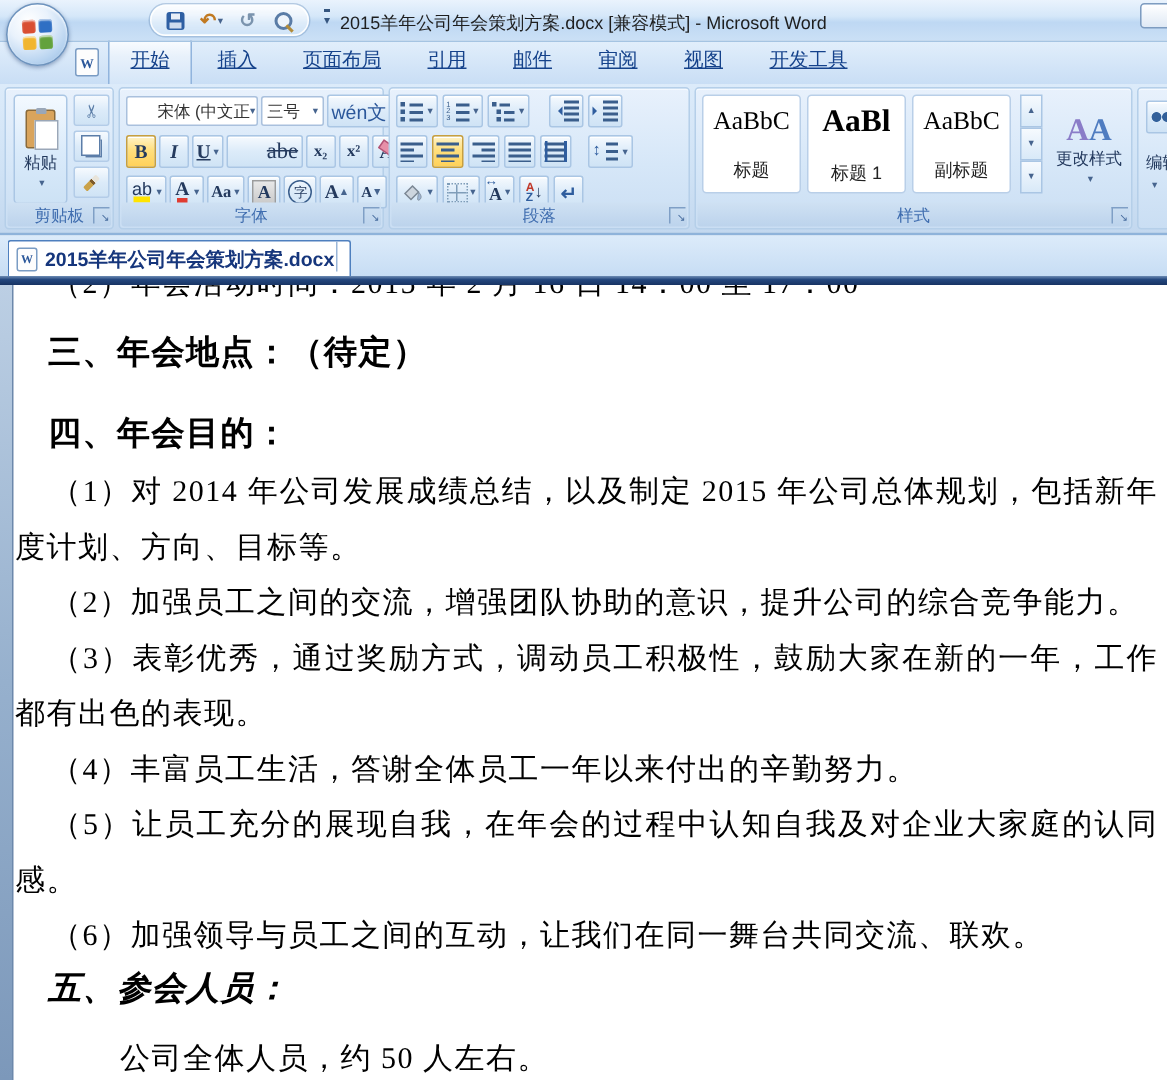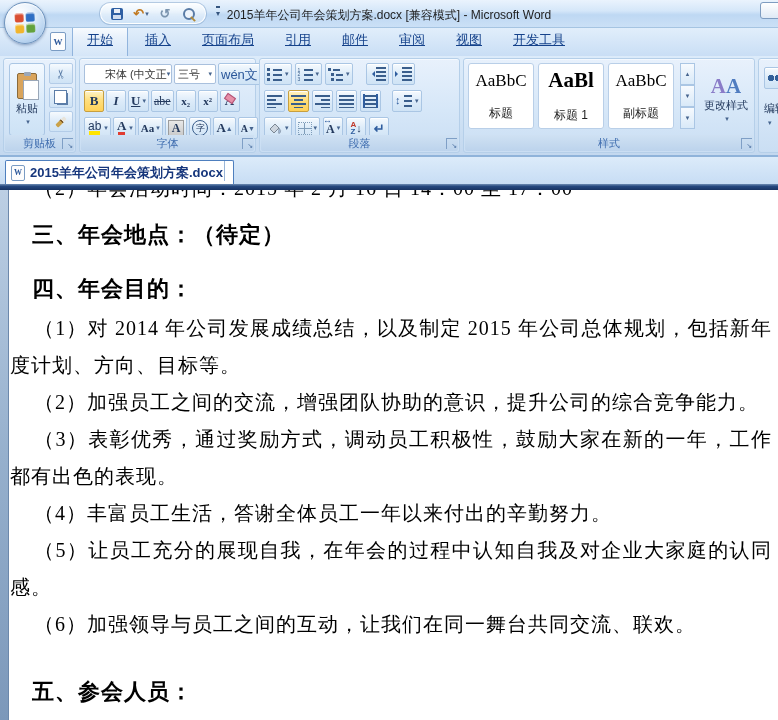--- a/index.html
+++ b/index.html
@@ -87,21 +87,21 @@
   .sb { height:22px; min-width:20px; padding:0 2px; display:inline-flex; align-items:center; justify-content:center;
     border:1px solid #aac6e4; border-radius:2px; font-size:12px; color:#243a5e;
     background:linear-gradient(#f6fafe,#dcebf9 50%,#cfe3f5); box-shadow:inset 0 1px 0 #fff; }
   .sb.sel { background:linear-gradient(#fff3c8,#ffdf7e 45%,#ffd159); border-color:#c79f3f; }
   .arr { font-size:7px; color:#46648e; margin-left:2px; }
   .gly { font-family:"Liberation Serif","DejaVu Serif",serif; font-weight:bold; font-size:13px; }
   .combo { height:20px; background:#fff; border:1px solid #a9c0dd; border-radius:2px; display:inline-flex;
     align-items:center; font-size:11px; color:#333; padding:0 3px; white-space:nowrap; overflow:hidden; }
   .combo .arr { margin-left:auto; }
   .u-line { text-decoration:underline; }
-  .strike { text-decoration:line-through; font-size:12px; font-family:"Liberation Serif",serif; }
+  .strike { text-decoration:line-through; font-size:15px; font-family:"Liberation Serif",serif;margin-left:24px; }
   .phon { display:flex; flex-direction:row; line-height:7px; font-size:13px; color:#2b579a; align-items:center; }
   .boxA { border:1px solid #5b7da8; padding:0 2px; font-size:11px; }
   .clearA { position:relative; }
   .clearA::after { content:""; position:absolute; right:-1px; top:2px; width:8px; height:5px; background:#e78fa8; border:1px solid #b05577; transform:rotate(35deg); }
   .bar { position:relative; }
   .bar::after { content:""; position:absolute; left:2px; right:2px; bottom:2px; height:4px; background:var(--c); }
   .shadeA { background:linear-gradient(#e8e8e8,#c9c9c9); border:1px solid #9c9c9c; padding:0 3px; font-family:"Liberation Serif",serif; font-weight:bold; font-size:12px; }
   .circleZ { width:16px; height:16px; border:1px solid #3a5e8c; border-radius:50%; font-size:9px; display:flex; align-items:center; justify-content:center; color:#243a5e; }
 
   
@@ -187,21 +187,21 @@
   .page-edge { position:absolute; left:0; top:0; bottom:0; width:9px;
     background:linear-gradient(180deg,#bccfe4,#96b0cd 50%,#7c98ba); border-right:1px solid #6c88ab; }
   .page { position:absolute; left:10px; top:0; right:0; bottom:0; background:#fff; overflow:hidden;
     font-family:"Liberation Serif","DejaVu Serif",serif; color:#000; }
   .p-clip { height:10px; overflow:hidden; }
   .p-clip span { display:block; margin:-15px 0 0 24px; font-size:20px; letter-spacing:1px; }
   .p-h { font-size:22px; font-weight:bold; margin:20px 0 0 22px; letter-spacing:1px; }
   .p-b { font-size:20px; line-height:37px; margin:0 6px 0 0; text-indent:24px; text-align:justify; letter-spacing:1px; }
   .p-b:first-of-type { margin-top:6px; }
   .p-i { font-size:20px; line-height:37px; margin-left:70px; letter-spacing:1px; }
-  .mt6 { margin-top:6px; } .mt14 { margin-top:14px; } .mt18 { margin-top:34px; } .mt24 { margin-top:24px; }
+  .mt6 { margin-top:6px; } .mt14 { margin-top:14px; } .mt18 { margin-top:1px;font-style:italic; } .mt24 { margin-top:24px; }
 </style>
 </head>
 <body>
 
 <div>
 
   <div class="titlebar">
     <div class="orb">
       <span class="orb-grid">
           <i class="sq1"></i>

